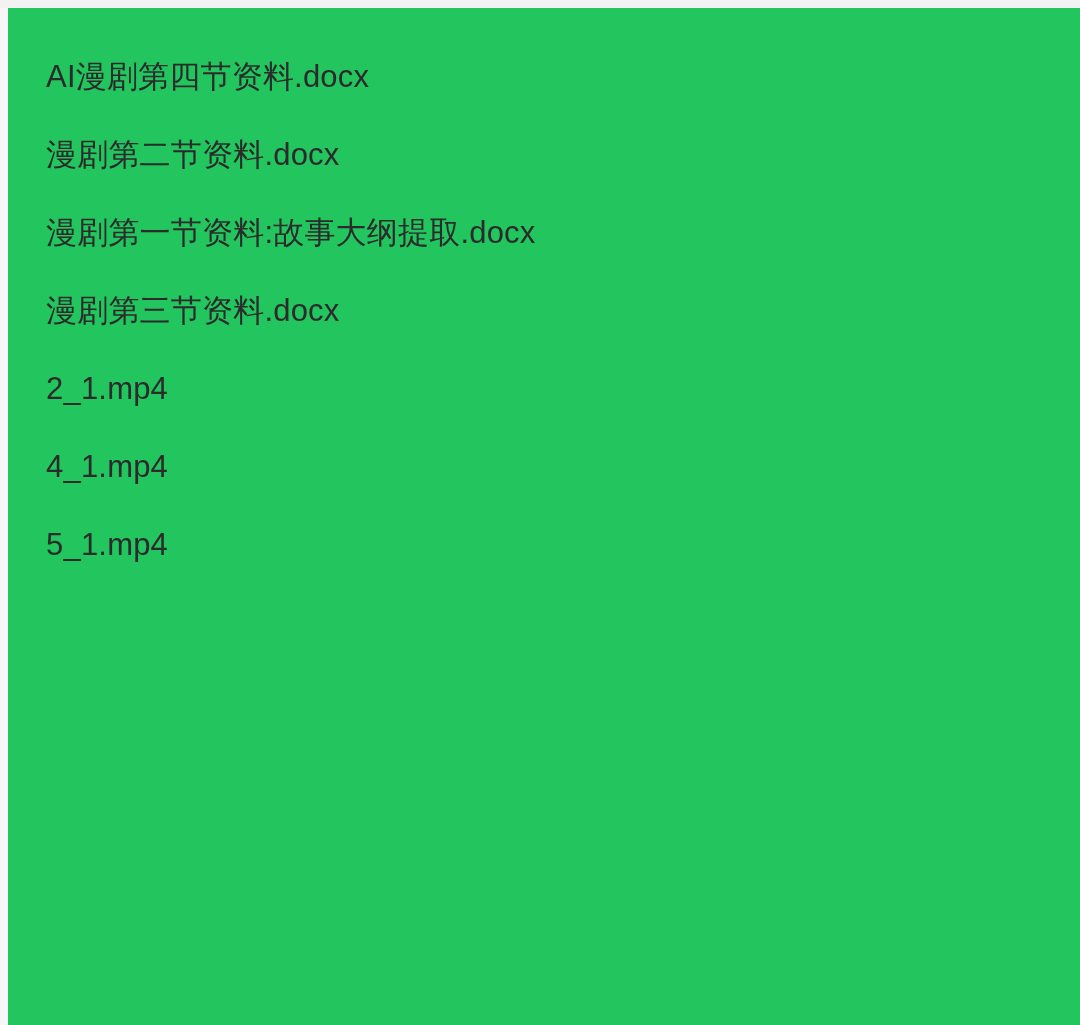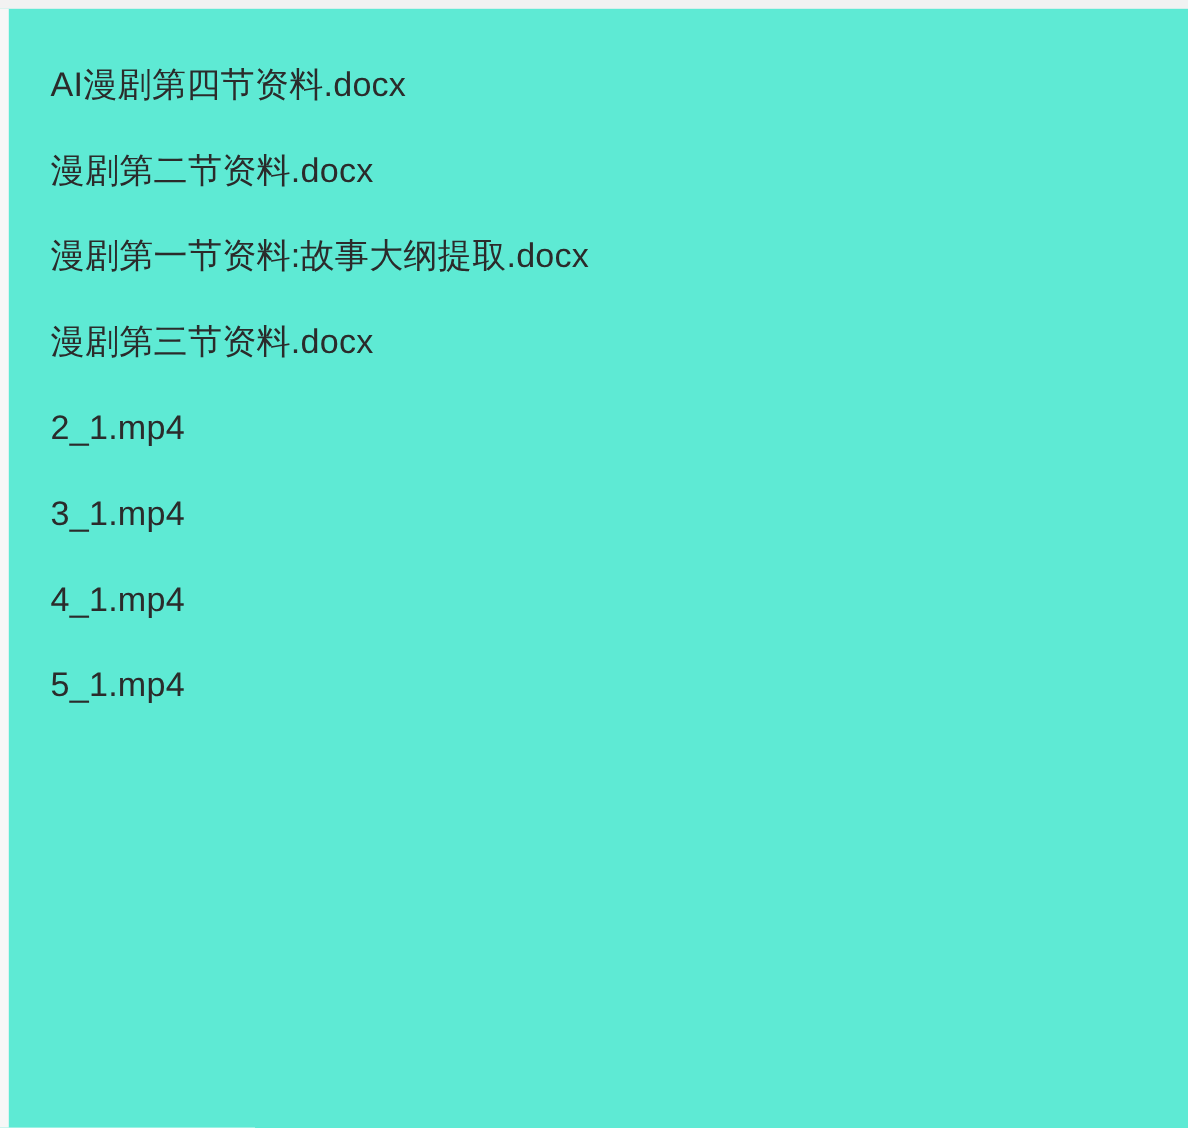--- a/index.html
+++ b/index.html
@@ -11,21 +11,21 @@
   body {
     width: 1080px;
     height: 1025px;
     font-family: "Liberation Sans", "DejaVu Sans", sans-serif;
     overflow: hidden;
   }
   .page {
     position: relative;
     width: 1080px;
     height: 1025px;
-    background: #5eead4;
+    background: #22c55e;
     box-sizing: border-box;
   }
   .top-strip {
     position: absolute;
     top: 0;
     left: 0;
     width: 1080px;
     height: 8px;
     background: #f2f2f2;
   }
@@ -67,17 +67,16 @@
 <div class="page">
   <div class="top-strip"></div>
   <div class="left-rail"></div>
 
   <ul class="file-list">
     <li class="file-item">AI漫剧第四节资料.docx</li>
     <li class="file-item">漫剧第二节资料.docx</li>
     <li class="file-item">漫剧第一节资料:故事大纲提取.docx</li>
     <li class="file-item">漫剧第三节资料.docx</li>
     <li class="file-item">2_1.mp4</li>
-    <li class="file-item">3_1.mp4</li>
     <li class="file-item">4_1.mp4</li>
     <li class="file-item">5_1.mp4</li>
   </ul>
 </div>
 
 </body></html>

